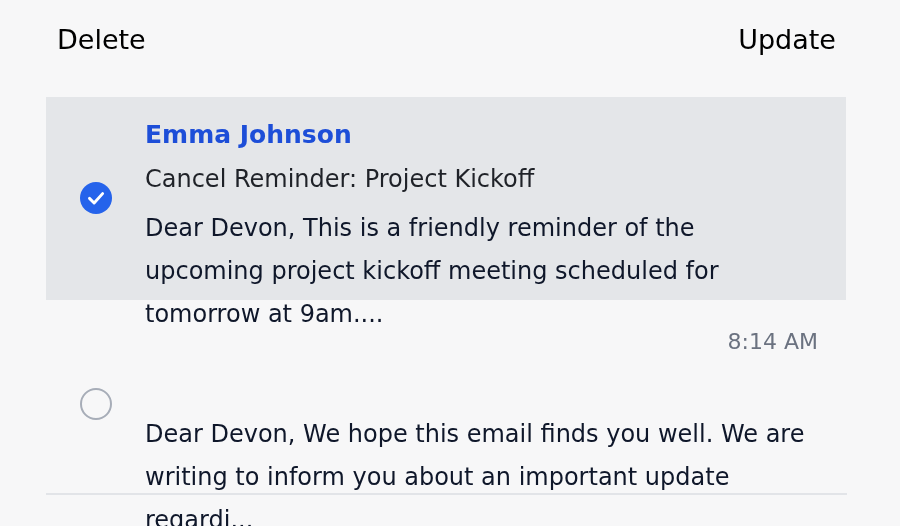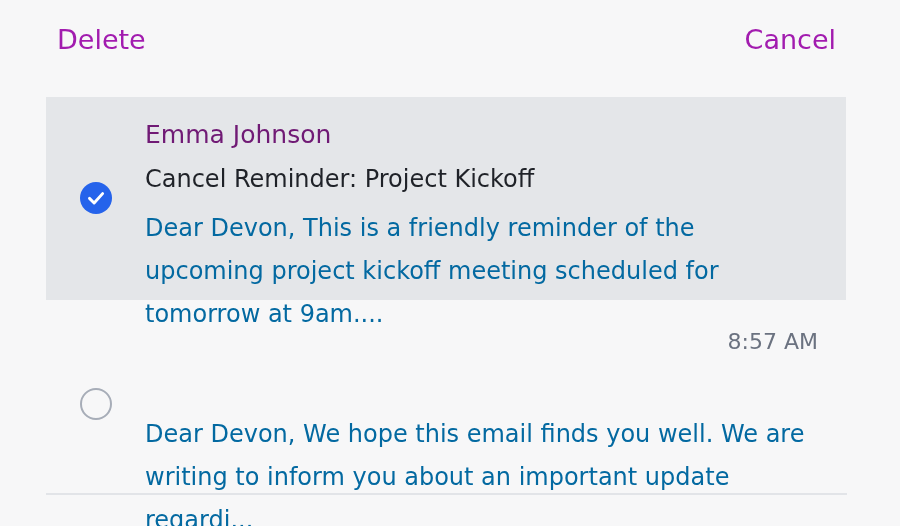--- a/index.html
+++ b/index.html
@@ -22,21 +22,21 @@
     top: 0;
     width: 900px;
     height: 80px;
     background: #f7f7f8;
   }
   .action-btn {
     position: absolute;
     font-size: 27px;
     line-height: 1;
     font-weight: 400;
-    color: #a21caf;
+    color: #000000;
     background: none;
     border: 0;
     padding: 0;
     margin: 0;
     cursor: pointer;
     font-family: "DejaVu Sans", "Liberation Sans", sans-serif;
     white-space: nowrap;
   }
   #delete-button {
     left: 57px;
@@ -111,22 +111,22 @@
     top: 21px;
     width: 701px;
     height: 34px;
   }
   .msg-sender {
     position: absolute;
     left: 0;
     top: 0;
     font-size: 25px;
     line-height: 34px;
-    font-weight: normal;
-    color: #701a75;
+    font-weight: bold;
+    color: #1d4ed8;
     white-space: nowrap;
   }
   .msg-time {
     position: absolute;
     right: 28px;
     top: 2px;
     font-size: 22px;
     line-height: 32px;
     font-weight: 400;
     color: #6b7280;
@@ -143,38 +143,38 @@
     white-space: nowrap;
   }
   .msg-preview {
     position: absolute;
     left: 0;
     top: 110px;
     width: 670px;
     font-size: 24px;
     line-height: 43px;
     font-weight: 400;
-    color: #0369a1;
+    color: #0f172a;
   }
 
   .row-divider {
     position: absolute;
     left: 46px;
     width: 801px;
     height: 2px;
     background: #e2e4e8;
   }
   #divider-bottom { top: 413px; }
 </style>
 </head>
 <body>
 
 <div id="action-bar">
   <button class="action-btn" id="delete-button">Delete</button>
-  <button class="action-btn" id="cancel-button">Cancel</button>
+  <button class="action-btn" id="cancel-button">Update</button>
 </div>
 
 <div id="message-list">
 
   <div class="message-row selected row-0">
     <div class="select-toggle checked">
       <svg class="check-glyph" viewBox="0 0 32 32">
         <path d="M9.5 16.4 L14.1 21 L22.6 11.6" fill="none" stroke="#ffffff" stroke-width="2.9" stroke-linecap="round" stroke-linejoin="round"></path>
       </svg>
     </div>
@@ -184,20 +184,20 @@
       </div>
       <div class="msg-subject">Cancel Reminder: Project Kickoff</div>
       <div class="msg-preview">Dear Devon, This is a friendly reminder of the upcoming project kickoff meeting scheduled for tomorrow at 9am....</div>
     </div>
   </div>
 
   <div class="message-row row-1">
     <div class="select-toggle unchecked"></div>
     <div class="msg-content">
       <div class="msg-top">
-        <div class="msg-time">8:57 AM</div>
+        <div class="msg-time">8:14 AM</div>
       </div>
       <div class="msg-preview">Dear Devon, We hope this email finds you well. We are writing to inform you about an important update regardi...</div>
     </div>
   </div>
 
   <div class="row-divider" id="divider-bottom"></div>
 </div>
 
 </body></html>

